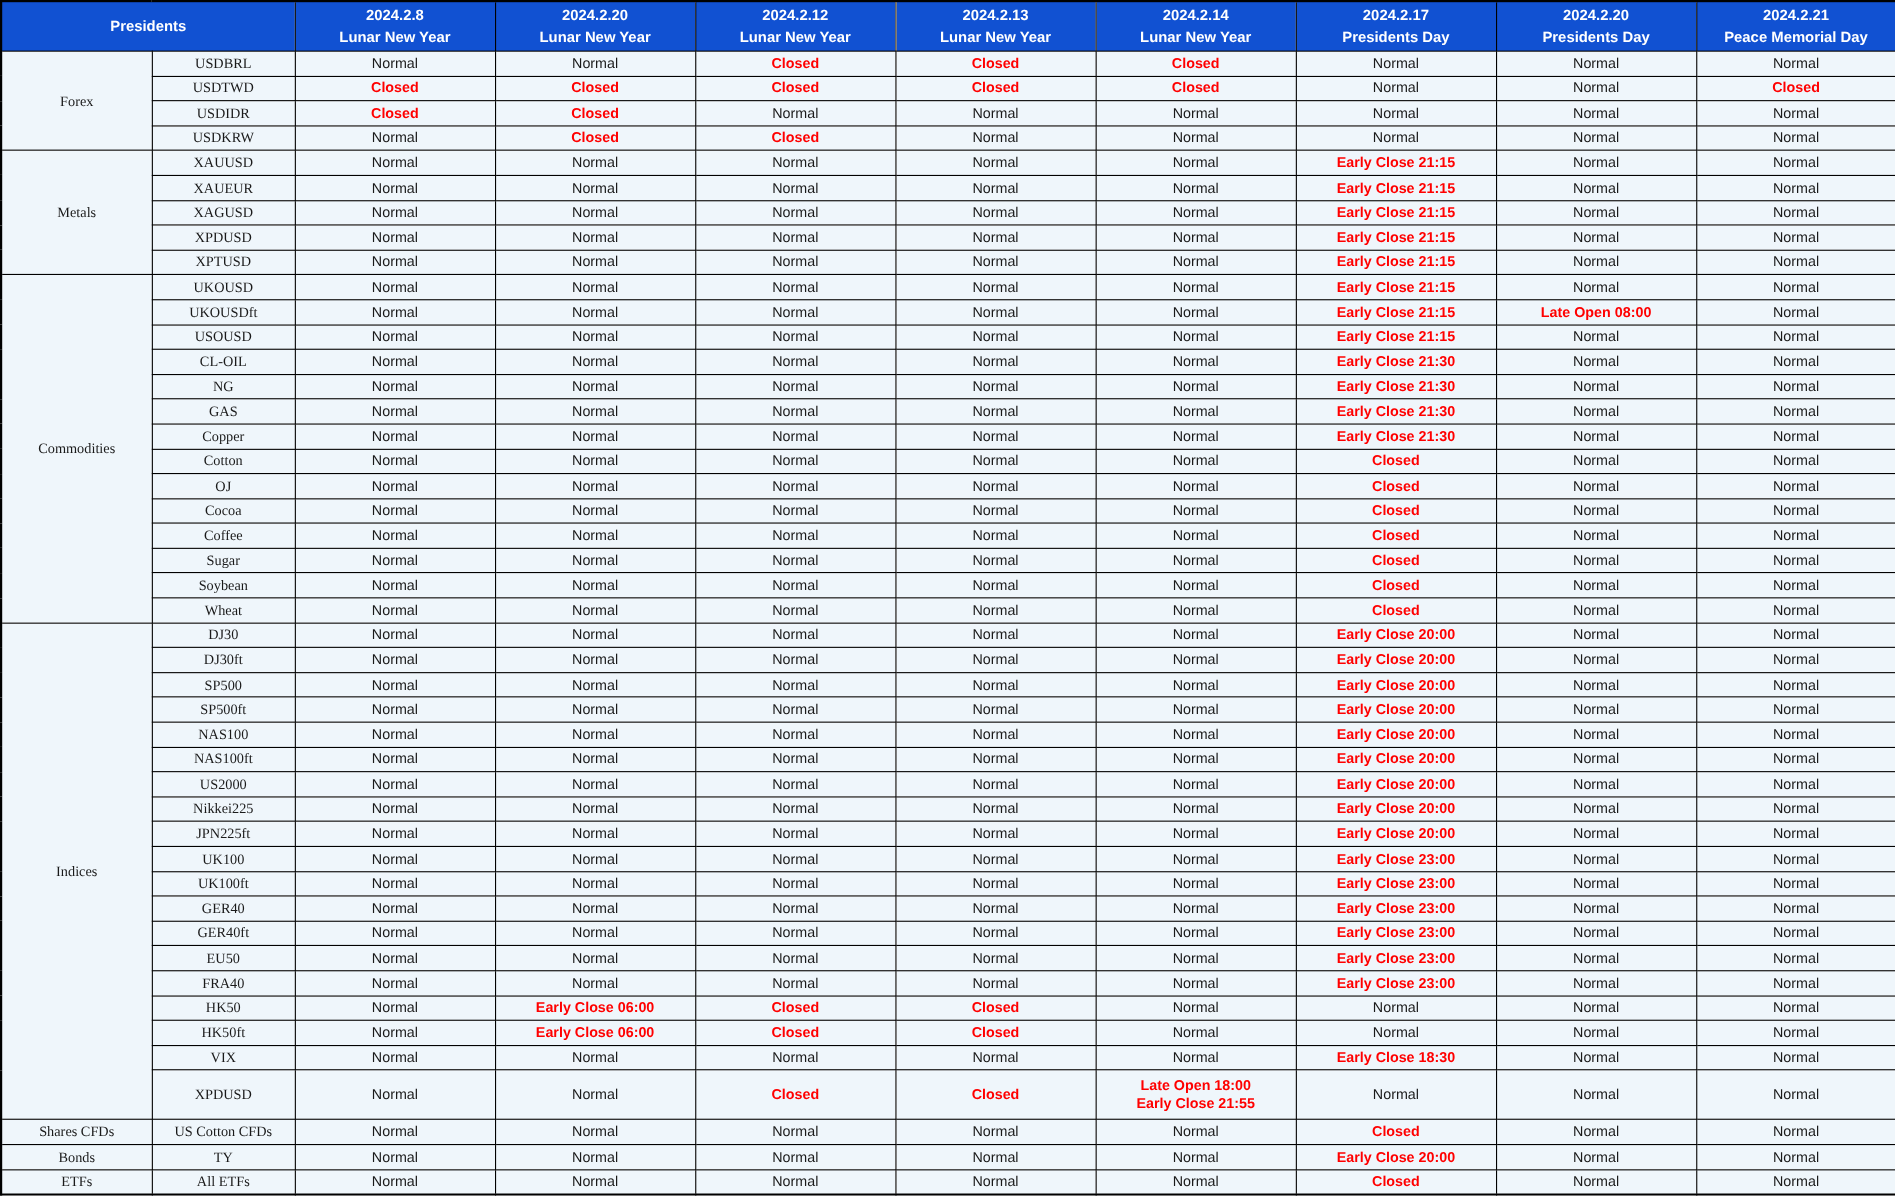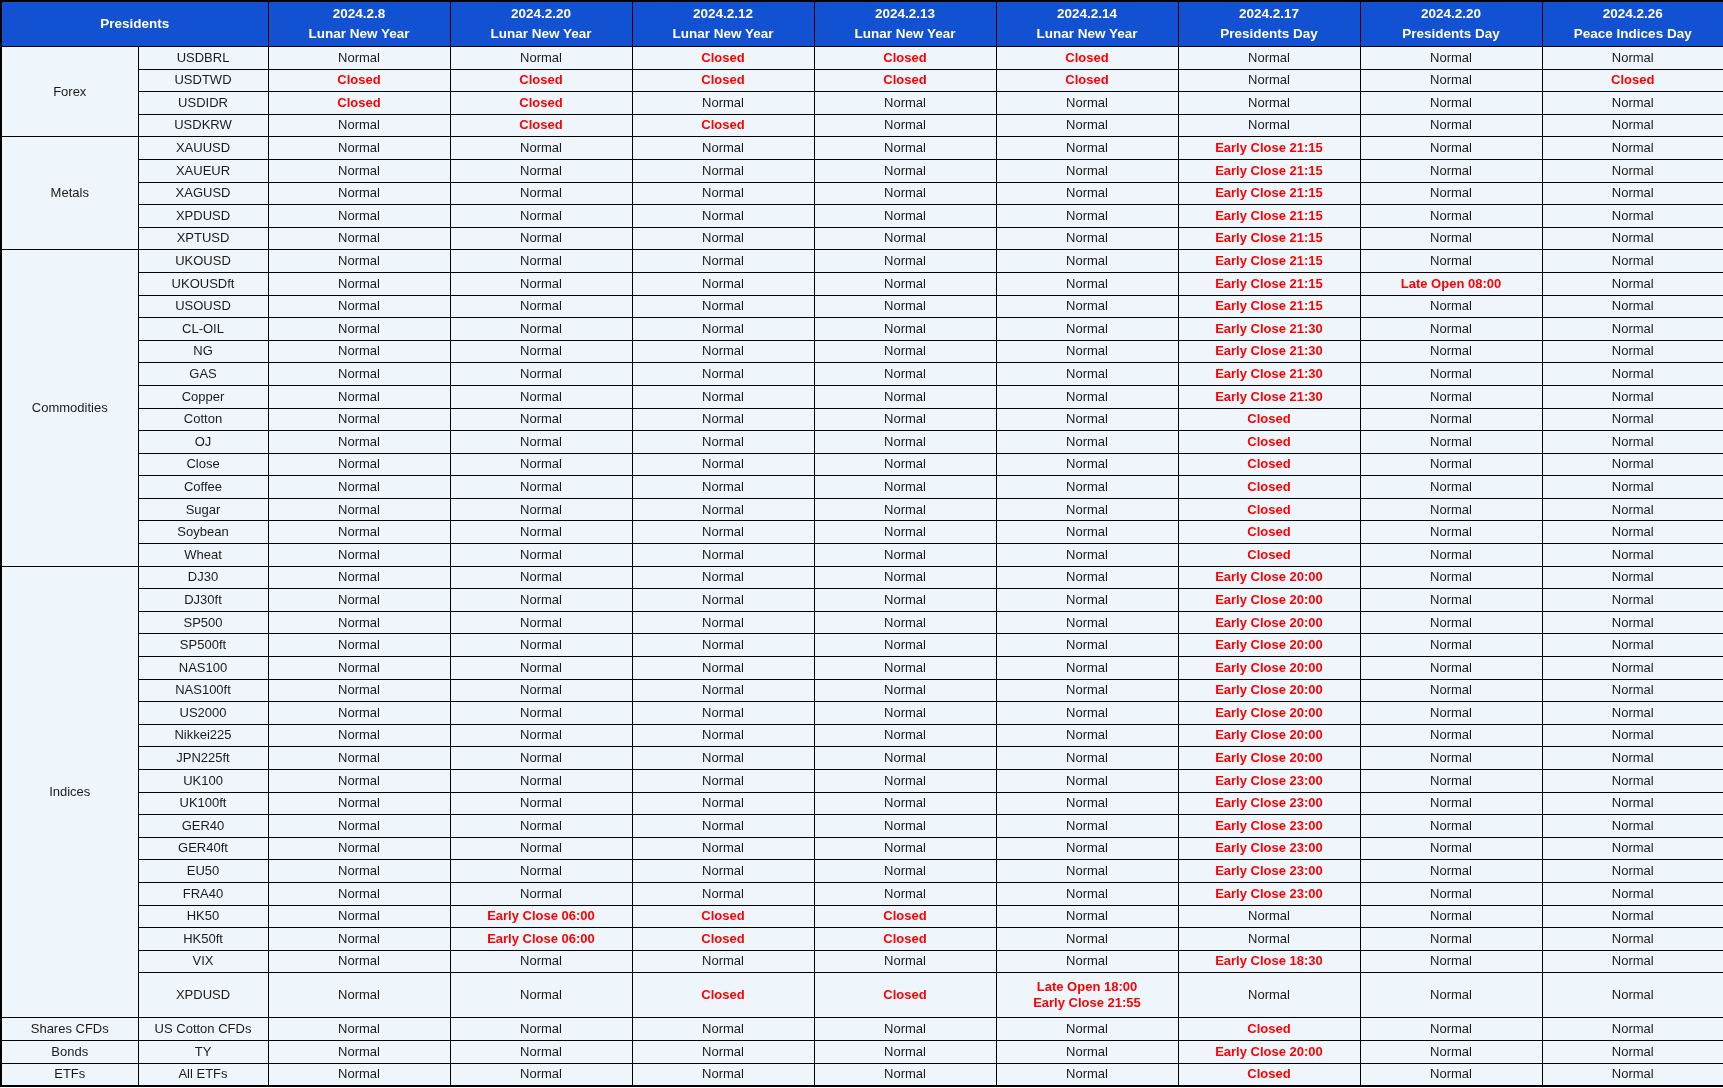--- a/index.html
+++ b/index.html
@@ -27,21 +27,21 @@
   }
   tbody td{
     background:var(--body-bg,#eff6fb);
     color:var(--text,#1a1a1a);
     font-size:13px;
     height:21.6px;
     white-space:pre-line;
     line-height:1.25;
   }
   tbody tr.tall td{height:44px;}
-  td.cat,td.sym{color:var(--text,#1a1a1a);}
+  td.cat,td.sym{color:var(--text,#1a1a1a);font-family:Liberation Serif, serif;}
   td.alert{
     color:var(--alert,#ff0000);
     font-weight:bold;
   }
 </style>
 </head>
 <body>
 
 <table>
   <colgroup>
@@ -82,22 +82,22 @@
         </th>
         <th>
           <div>2024.2.17</div>
           <div>Presidents Day</div>
         </th>
         <th>
           <div>2024.2.20</div>
           <div>Presidents Day</div>
         </th>
         <th>
-          <div>2024.2.26</div>
-          <div>Peace Indices Day</div>
+          <div>2024.2.21</div>
+          <div>Peace Memorial Day</div>
         </th>
       </tr>
   </thead>
   <tbody id="tbody">
 
   <tr>
         <td rowspan="4" class="cat">Forex</td>
         <td class="sym">USDBRL</td>
         <td>Normal</td>
         <td>Normal</td>
@@ -291,21 +291,21 @@
         <td>Normal</td>
         <td>Normal</td>
         <td>Normal</td>
         <td>Normal</td>
         <td>Normal</td>
         <td class="alert">Closed</td>
         <td>Normal</td>
         <td>Normal</td>
       </tr>
       <tr>
-        <td class="sym">Close</td>
+        <td class="sym">Cocoa</td>
         <td>Normal</td>
         <td>Normal</td>
         <td>Normal</td>
         <td>Normal</td>
         <td>Normal</td>
         <td class="alert">Closed</td>
         <td>Normal</td>
         <td>Normal</td>
       </tr>
       <tr>

